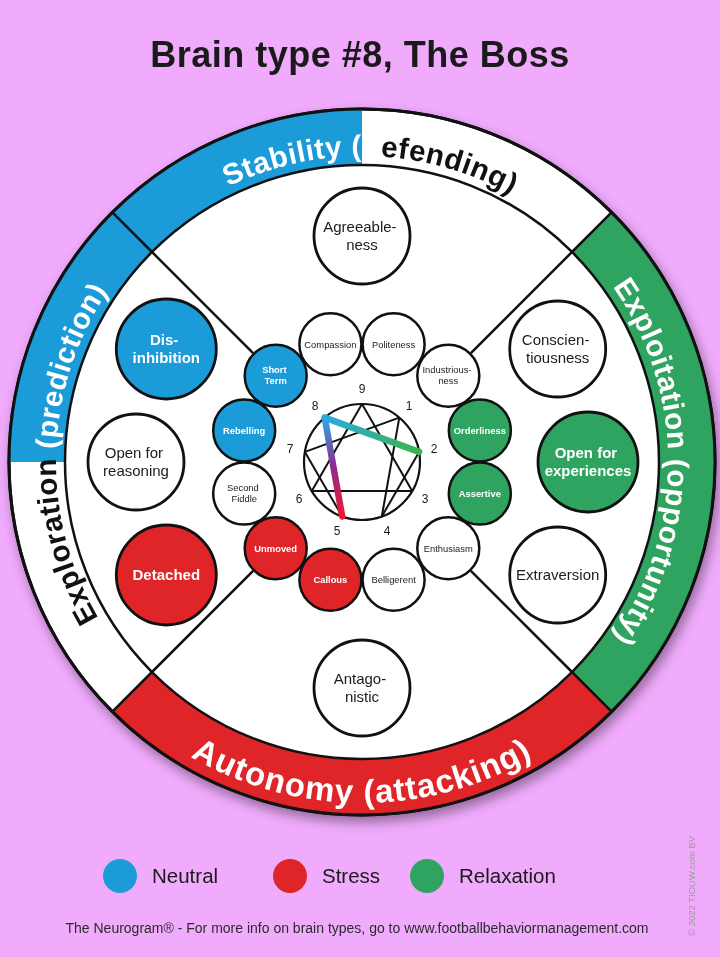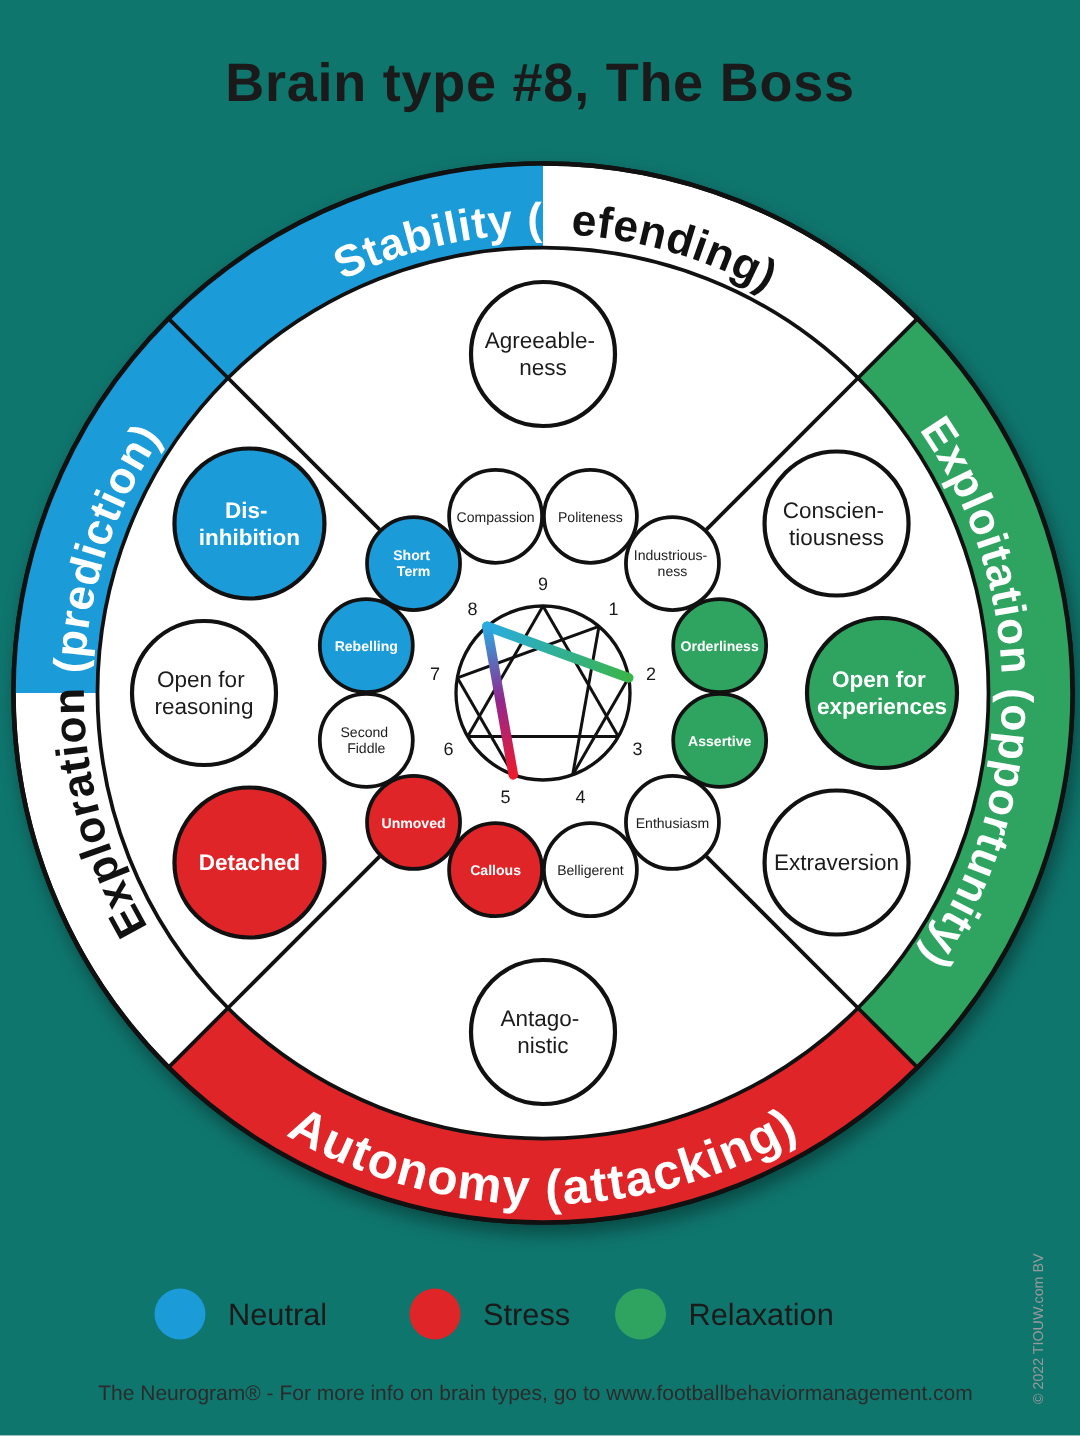--- a/index.html
+++ b/index.html
@@ -1,16 +1,16 @@
 <!DOCTYPE html>
 <html><head>
 <meta charset="utf-8">
 <style>
   html,body { margin:0; padding:0; background:#fff; }
-  .page { position:relative; width:720px; height:957px; background:#0f766e; overflow:hidden; }
+  .page { position:relative; width:720px; height:957px; background:#f0abfc; overflow:hidden; }
   svg  { display:block; }
   text, tspan { font-family:"Liberation Sans", sans-serif; }
   .title-text   { font-size:36px; font-weight:700; fill:#1a1a1a; letter-spacing:0.5px; }
   .arc-label    { font-size:29.5px; font-weight:700; letter-spacing:0.5px; }
   .arc-label-bottom { font-size:33px; font-weight:700; letter-spacing:1px; fill:#ffffff; }
   .big-label    { font-size:15px; font-weight:400; fill:#1c1c1c; }
   .big-label-w  { font-size:15px; font-weight:700; fill:#ffffff; }
   .small-label  { font-size:9.4px; font-weight:400; fill:#1c1c1c; }
   .small-label-w{ font-size:9.4px; font-weight:700; fill:#ffffff; }
   .ennea-num    { font-size:12px; font-weight:400; fill:#1a1a1a; }

